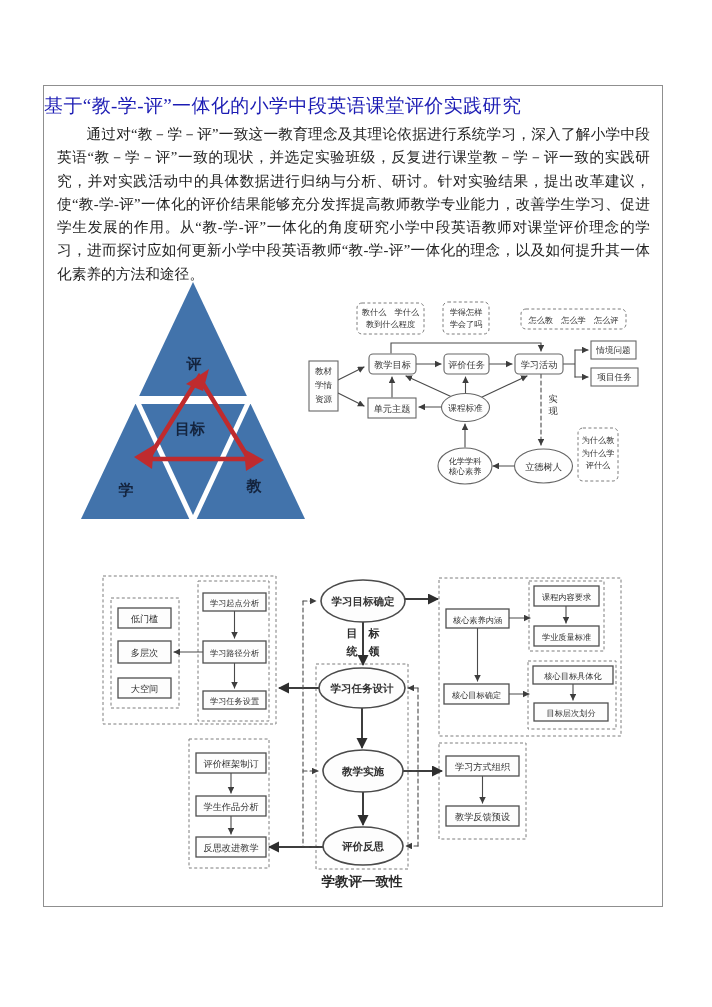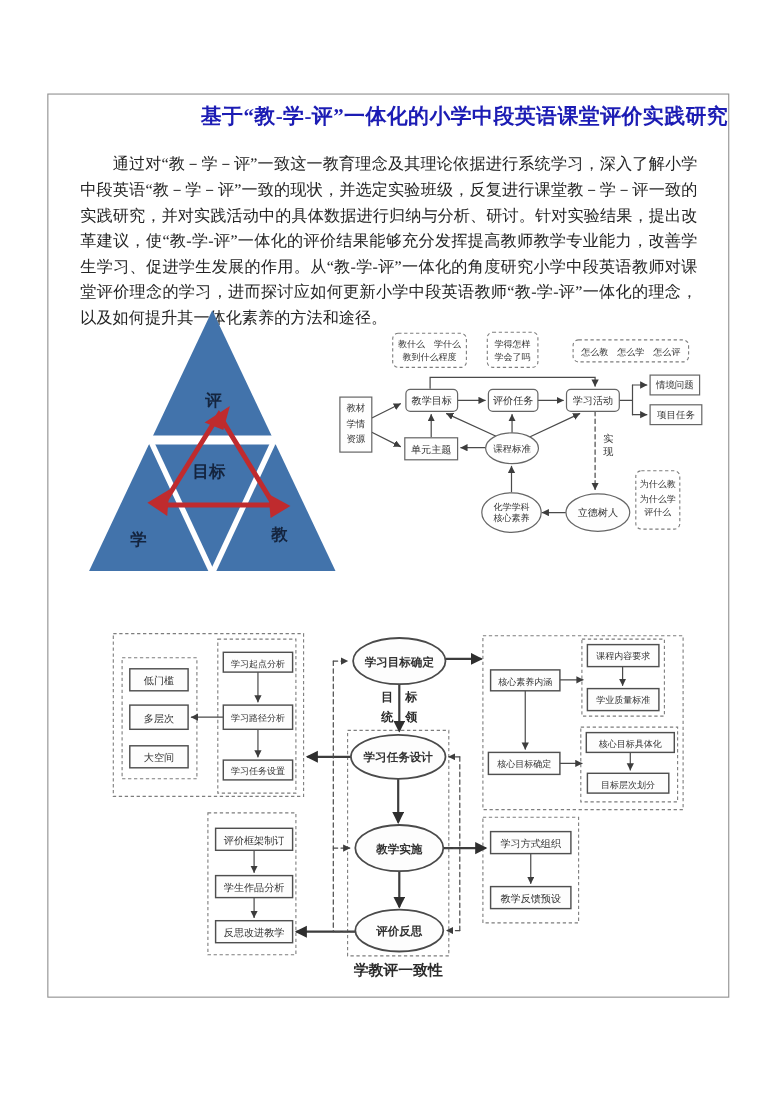--- a/index.html
+++ b/index.html
@@ -1,21 +1,21 @@
 <!DOCTYPE html>
 <html><head>
 <meta charset="utf-8">
 <style>
   html,body { margin:0; padding:0; background:#ffffff; }
   body { width:712px; height:1007px; position:relative; font-family:"Liberation Serif", serif; }
   .page { position:absolute; left:43px; top:85px; width:620px; height:822px;
           border:1px solid #8f8f8f; background:#fff; box-sizing:border-box; }
-  .title { position:absolute; top:7px; left:0; right:0; margin:0; text-align:right;
-           font-size:19px; font-weight:bold; color:#1c1cb4; letter-spacing:0.4px; white-space:nowrap; }
-  .abstract { position:absolute; top:37px; left:13px; right:12px; margin:16px;
+  .title { position:absolute; top:7px; left:0; right:0; margin:0; text-align:left;
+           font-size:19px; font-weight:normal; color:#1c1cb4; letter-spacing:0.4px; white-space:nowrap; }
+  .abstract { position:absolute; top:37px; left:13px; right:12px; margin:0;
               font-size:14.7px; line-height:23.3px; text-align:justify; text-indent:2em; color:#242424; }
   svg { position:absolute; overflow:visible; }
   .tri  { left:33px;  top:190px; width:232px; height:248px; }
   .flo1 { left:257px; top:210px; width:360px; height:205px; }
   .flo2 { left:52px;  top:480px; width:530px; height:330px; }
   text { font-family:"Liberation Serif", serif; fill:#333; text-anchor:middle; }
   .trilbl text { fill:#14243e; font-size:15px; font-weight:bold; }
   .box  { fill:#fefefe; stroke:#666; stroke-width:1.1; }
   .box2 { fill:#fdfdfd; stroke:#4f4f4f; stroke-width:1.3; }
   .ell  { fill:#fdfdfd; stroke:#4a4a4a; stroke-width:1.6; }

